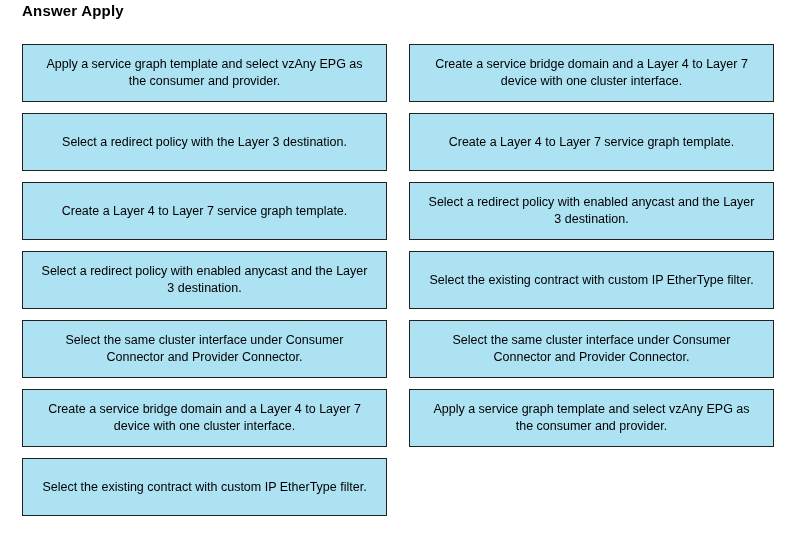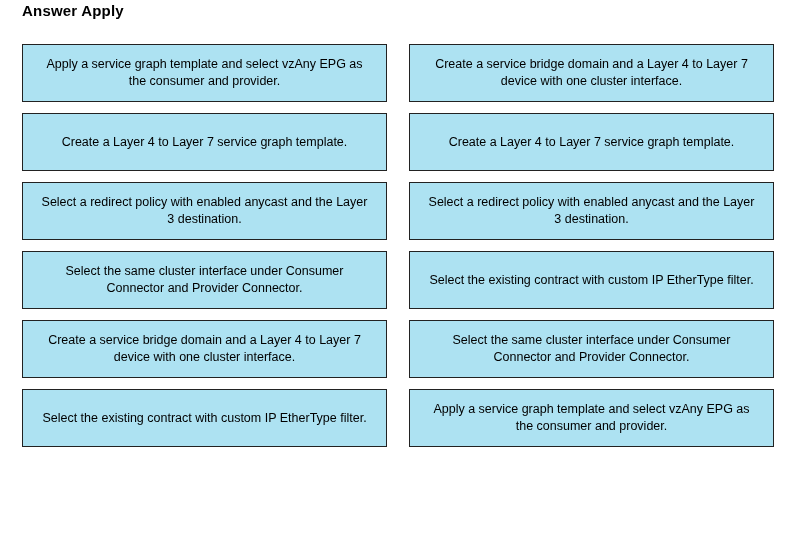--- a/index.html
+++ b/index.html
@@ -63,20 +63,23 @@
 
 <div class="page-title">Answer Apply</div>
 
 <div class="columns">
 
   <div class="column">
     <div class="answer-box">
       <span>Apply a service graph template and select vzAny EPG as the consumer and provider.</span>
     </div>
     <div class="answer-box">
+      <span>Select a redirect policy with the Layer 3 destination.</span>
+    </div>
+    <div class="answer-box">
       <span>Create a Layer 4 to Layer 7 service graph template.</span>
     </div>
     <div class="answer-box">
       <span>Select a redirect policy with enabled anycast and the Layer 3 destination.</span>
     </div>
     <div class="answer-box">
       <span>Select the same cluster interface under Consumer Connector and Provider Connector.</span>
     </div>
     <div class="answer-box">
       <span>Create a service bridge domain and a Layer 4 to Layer 7 device with one cluster interface.</span>

